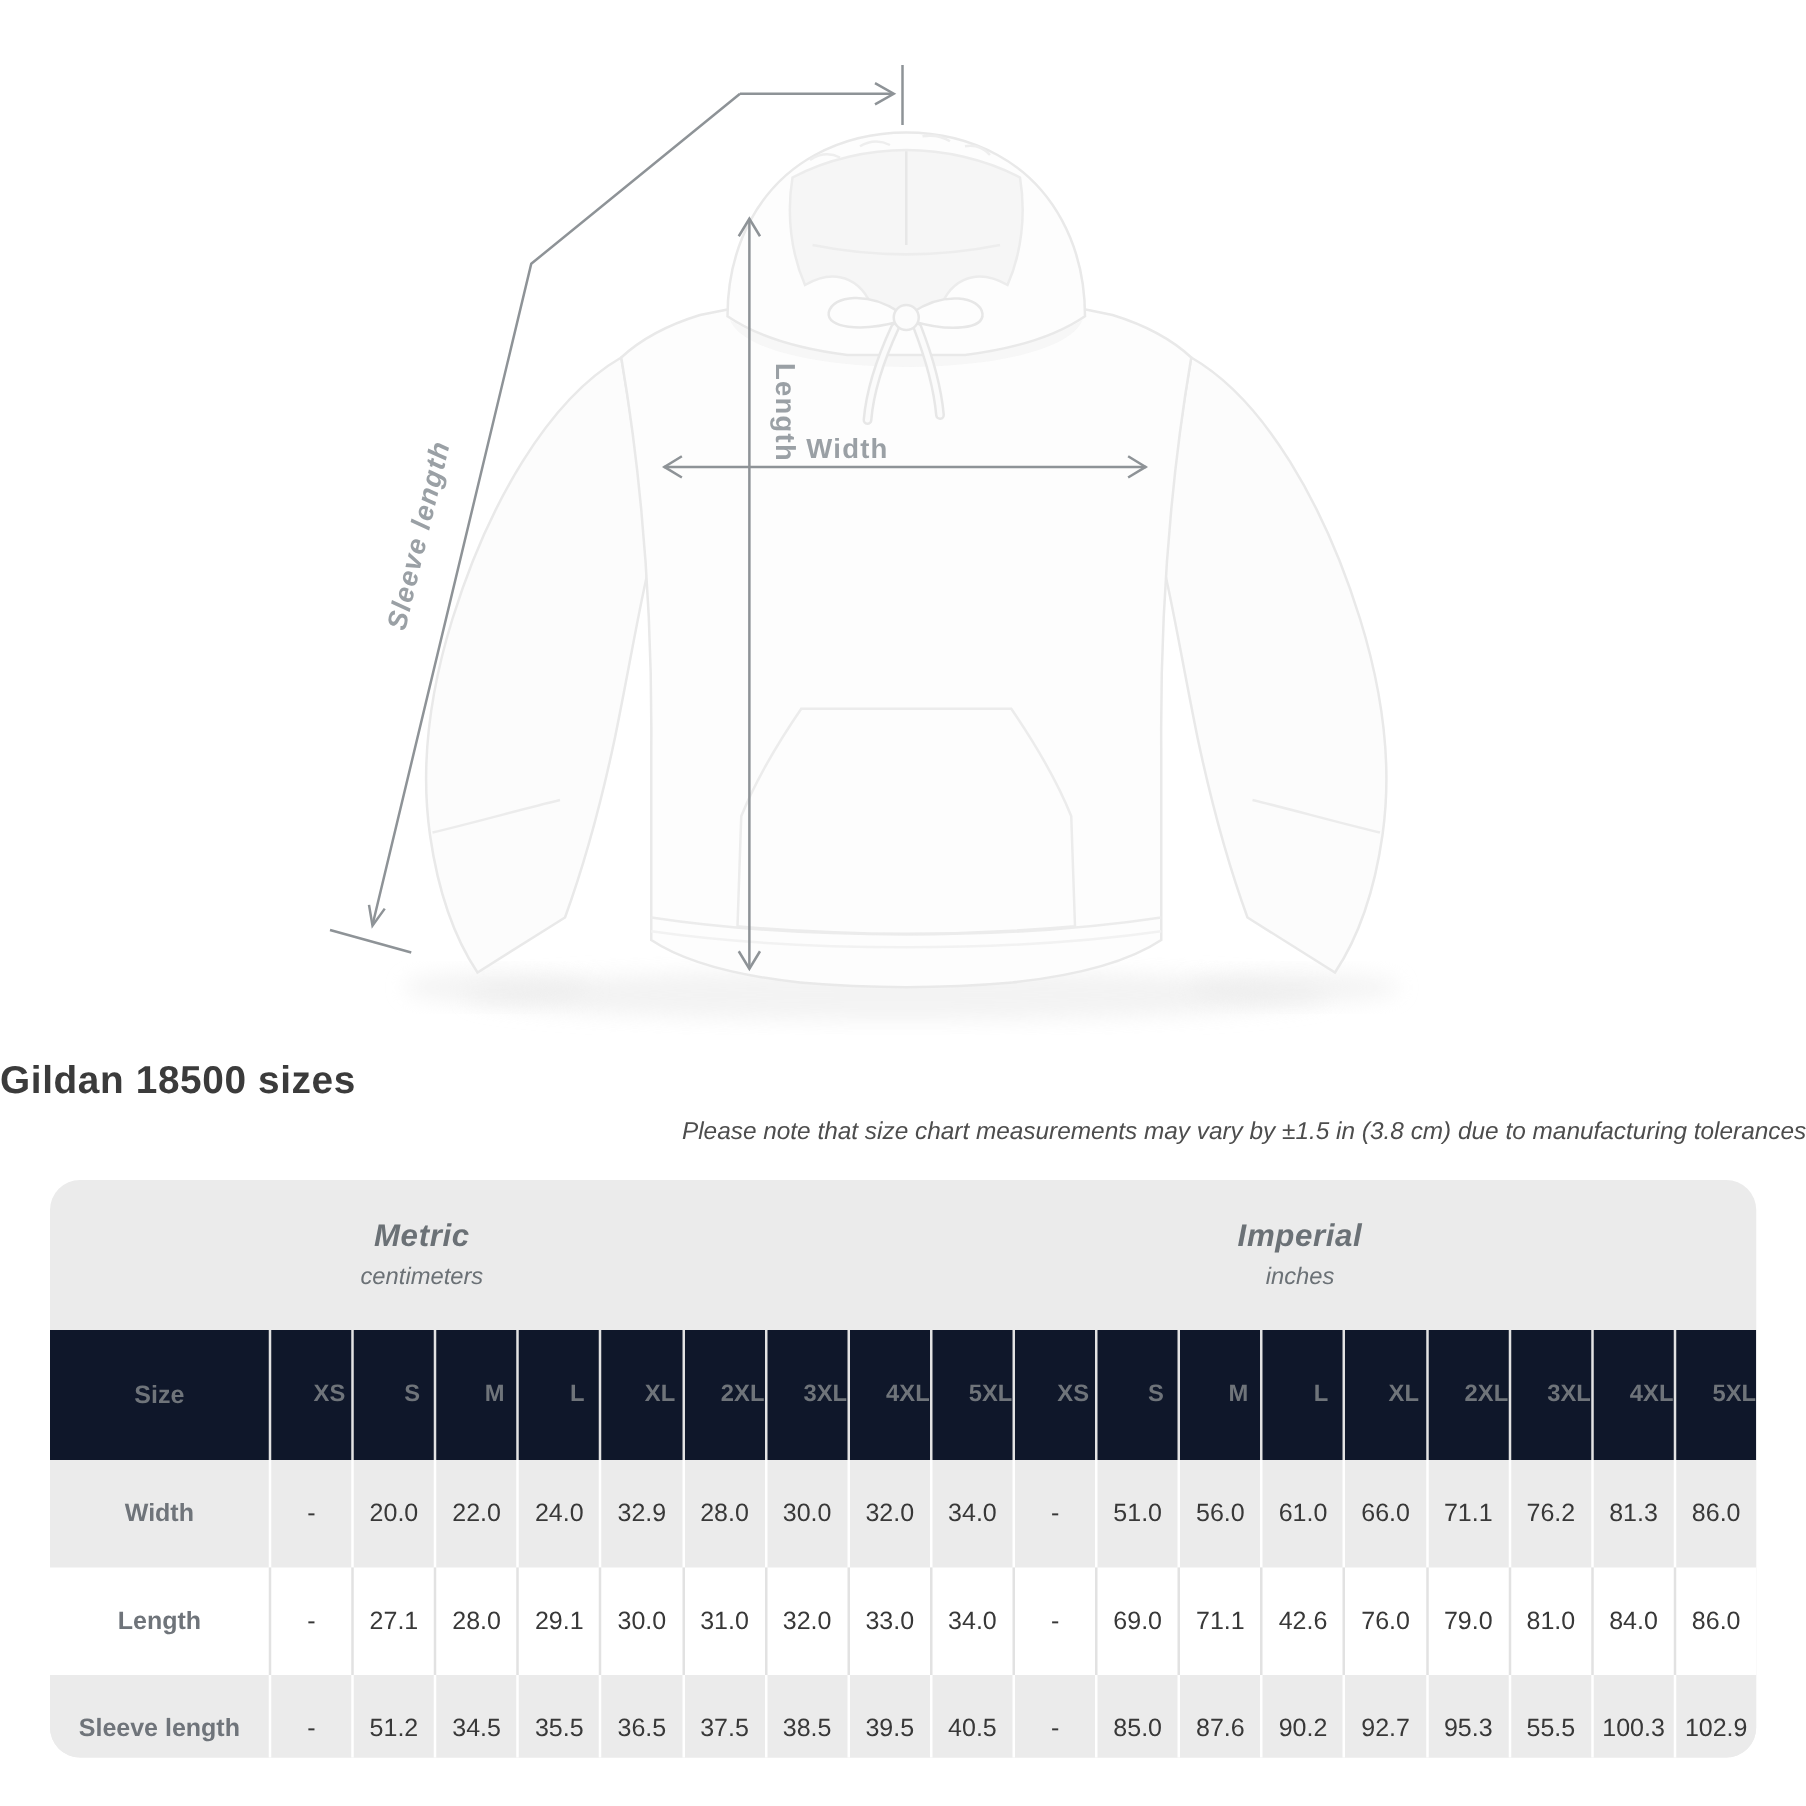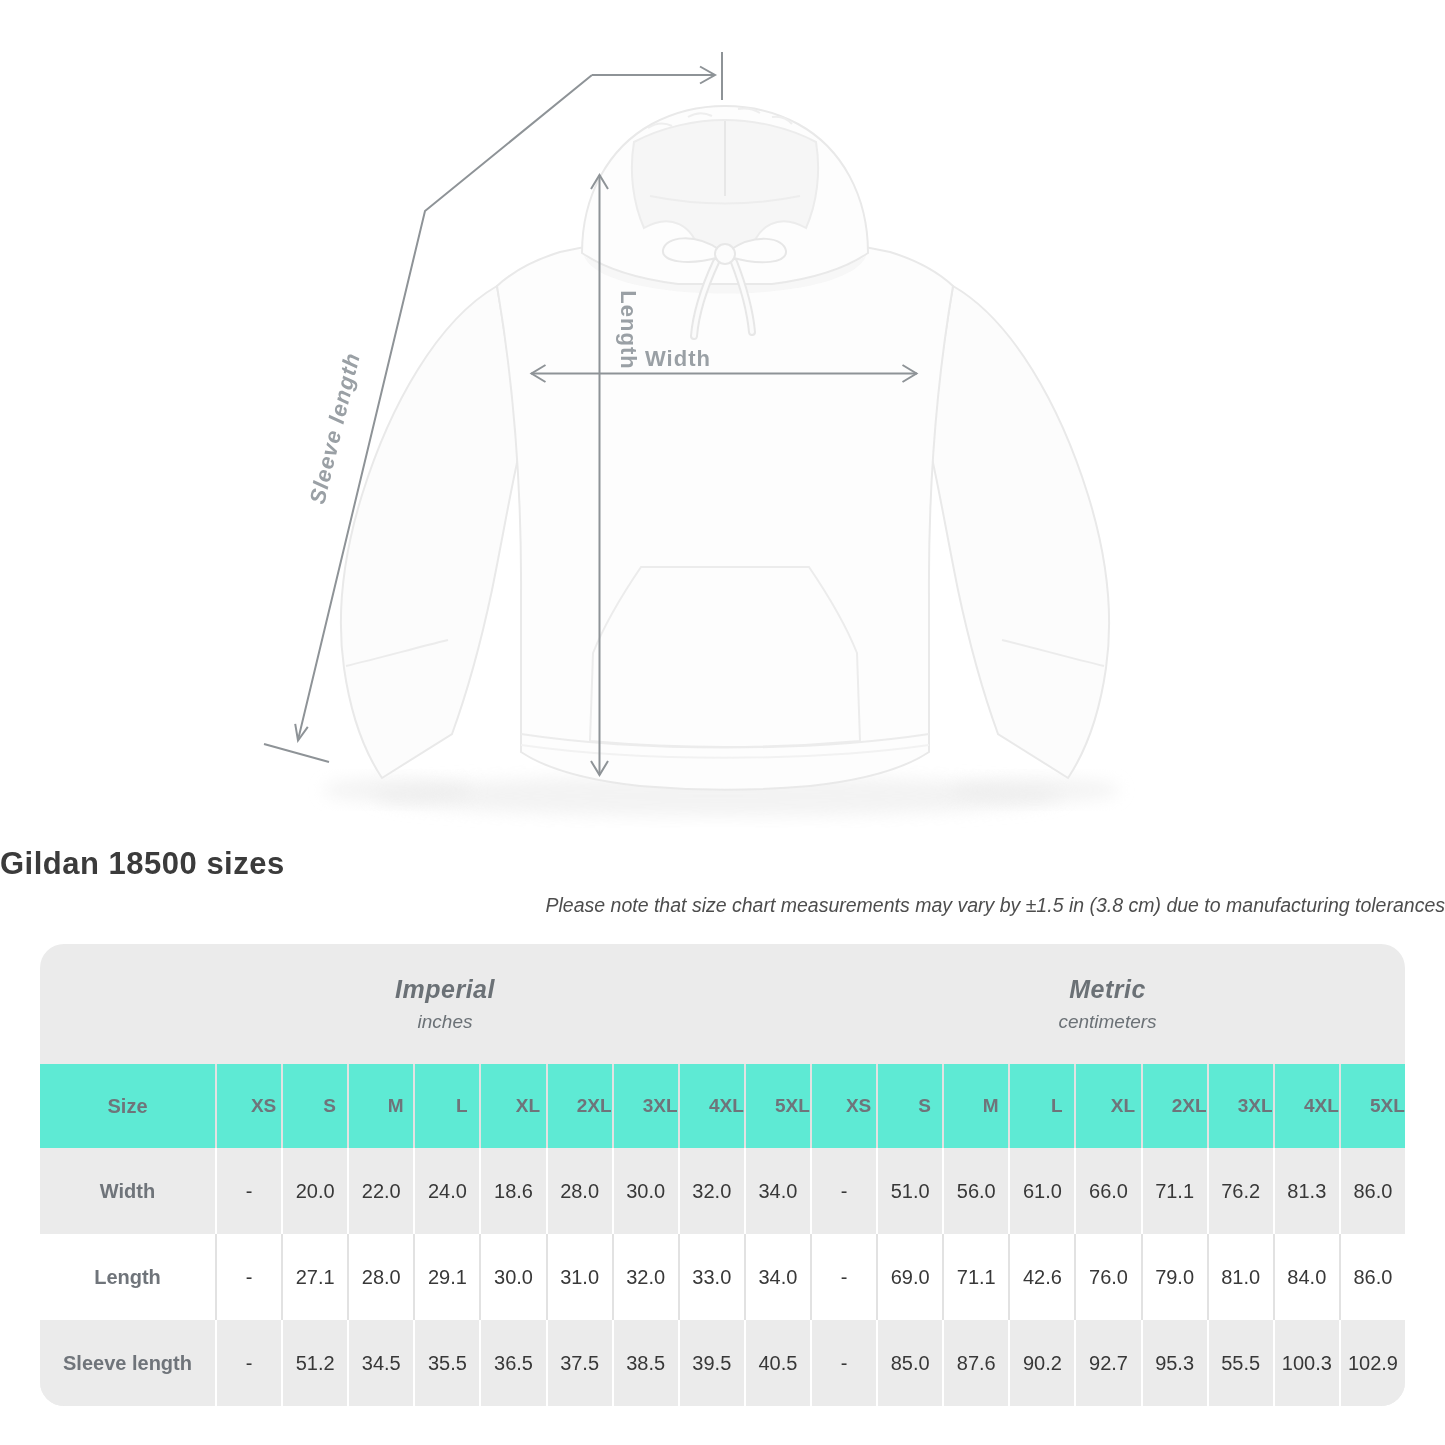--- a/index.html
+++ b/index.html
@@ -46,21 +46,21 @@
     display: flex; flex-direction: column;
     align-items: center; justify-content: center; gap: 7px;
   }
   .band-group.imperial { width: 770px; padding-left: 40px; }
   .band-group.metric { flex: 1; }
   .unit-label { font-size: 25px; font-weight: bold; font-style: italic; color: #6b7176; letter-spacing: 0.5px; }
   .unit-sub { font-size: 19px; font-style: italic; color: #6b7176; }
 
   .trow { display: grid; grid-template-columns: 175px repeat(18, 1fr); }
   .trow .cell { display: flex; align-items: center; justify-content: center; }
-  .sizes-row { height: 84px; background: #5eead4; }
+  .sizes-row { height: 104px; background: #0f172a; }
   .data-row { height: 86px; }
   .row-white { background: #ffffff; }
   .row-gray { background: #ebebeb; }
 
   .sizes-row .cell + .cell,
   .row-white .cell + .cell { border-left: 2px solid #e2e2e2; }
   .row-gray .cell + .cell { border-left: 2px solid #ffffff; }
   .cell.group-sep { border-left-width: 5px; }
 
   .label-cell { font-weight: bold; font-size: 20px; color: #6f747a; }
@@ -158,27 +158,27 @@
     <text class="fig-label" x="678" y="366" text-anchor="middle">Width</text>
     <text class="fig-label fig-label-italic" transform="translate(342 430) rotate(-76.5)" text-anchor="middle">Sleeve length</text>
   </svg>
 
   <div class="title">Gildan 18500 sizes</div>
   <div class="subtitle">Please note that size chart measurements may vary by ±1.5 in (3.8 cm) due to manufacturing tolerances</div>
 
   <div class="size-table">
 
     <div class="band">
+      <div class="band-group metric">
+        <div class="unit-label">Metric</div>
+        <div class="unit-sub">centimeters</div>
+      </div>
       <div class="band-group imperial">
         <div class="unit-label">Imperial</div>
         <div class="unit-sub">inches</div>
-      </div>
-      <div class="band-group metric">
-        <div class="unit-label">Metric</div>
-        <div class="unit-sub">centimeters</div>
       </div>
     </div>
 
     <div class="trow sizes-row">
       <div class="cell label-cell">Size</div>
       <div class="cell size-cell">XS</div>
       <div class="cell size-cell">S</div>
       <div class="cell size-cell">M</div>
       <div class="cell size-cell">L</div>
       <div class="cell size-cell">XL</div>
@@ -196,21 +196,21 @@
       <div class="cell size-cell">4XL</div>
       <div class="cell size-cell">5XL</div>
     </div>
 
     <div class="trow data-row row-gray">
       <div class="cell label-cell">Width</div>
       <div class="cell data-cell">-</div>
       <div class="cell data-cell">20.0</div>
       <div class="cell data-cell">22.0</div>
       <div class="cell data-cell">24.0</div>
-      <div class="cell data-cell">18.6</div>
+      <div class="cell data-cell">32.9</div>
       <div class="cell data-cell">28.0</div>
       <div class="cell data-cell">30.0</div>
       <div class="cell data-cell">32.0</div>
       <div class="cell data-cell">34.0</div>
       <div class="cell data-cell group-sep">-</div>
       <div class="cell data-cell">51.0</div>
       <div class="cell data-cell">56.0</div>
       <div class="cell data-cell">61.0</div>
       <div class="cell data-cell">66.0</div>
       <div class="cell data-cell">71.1</div>

